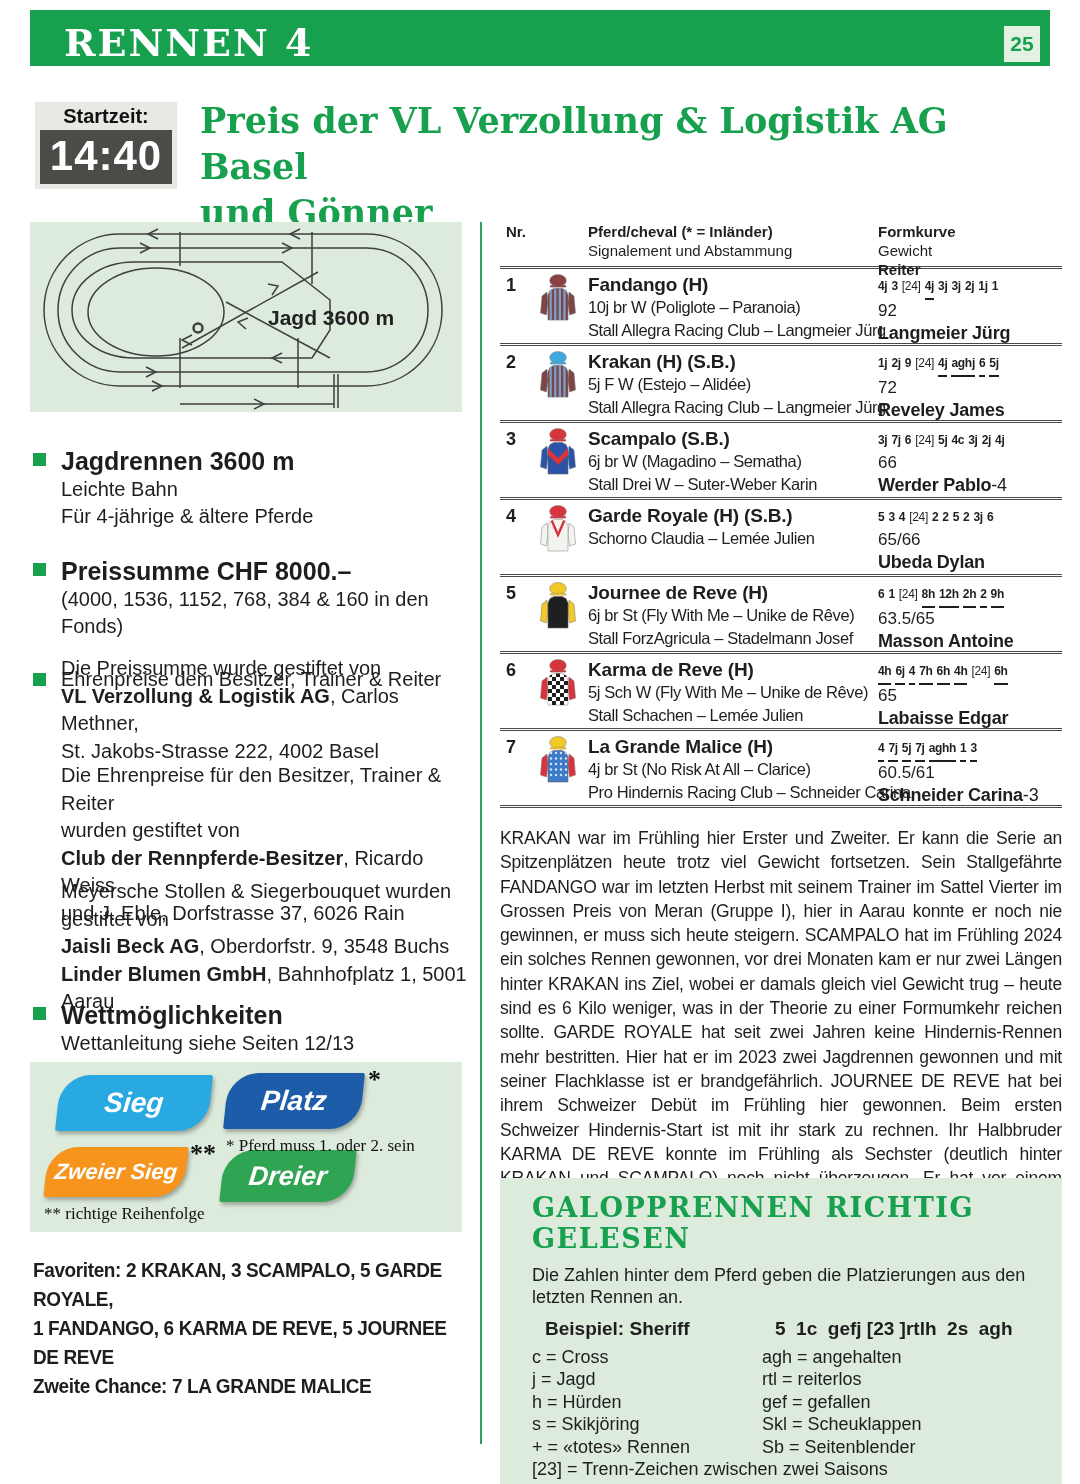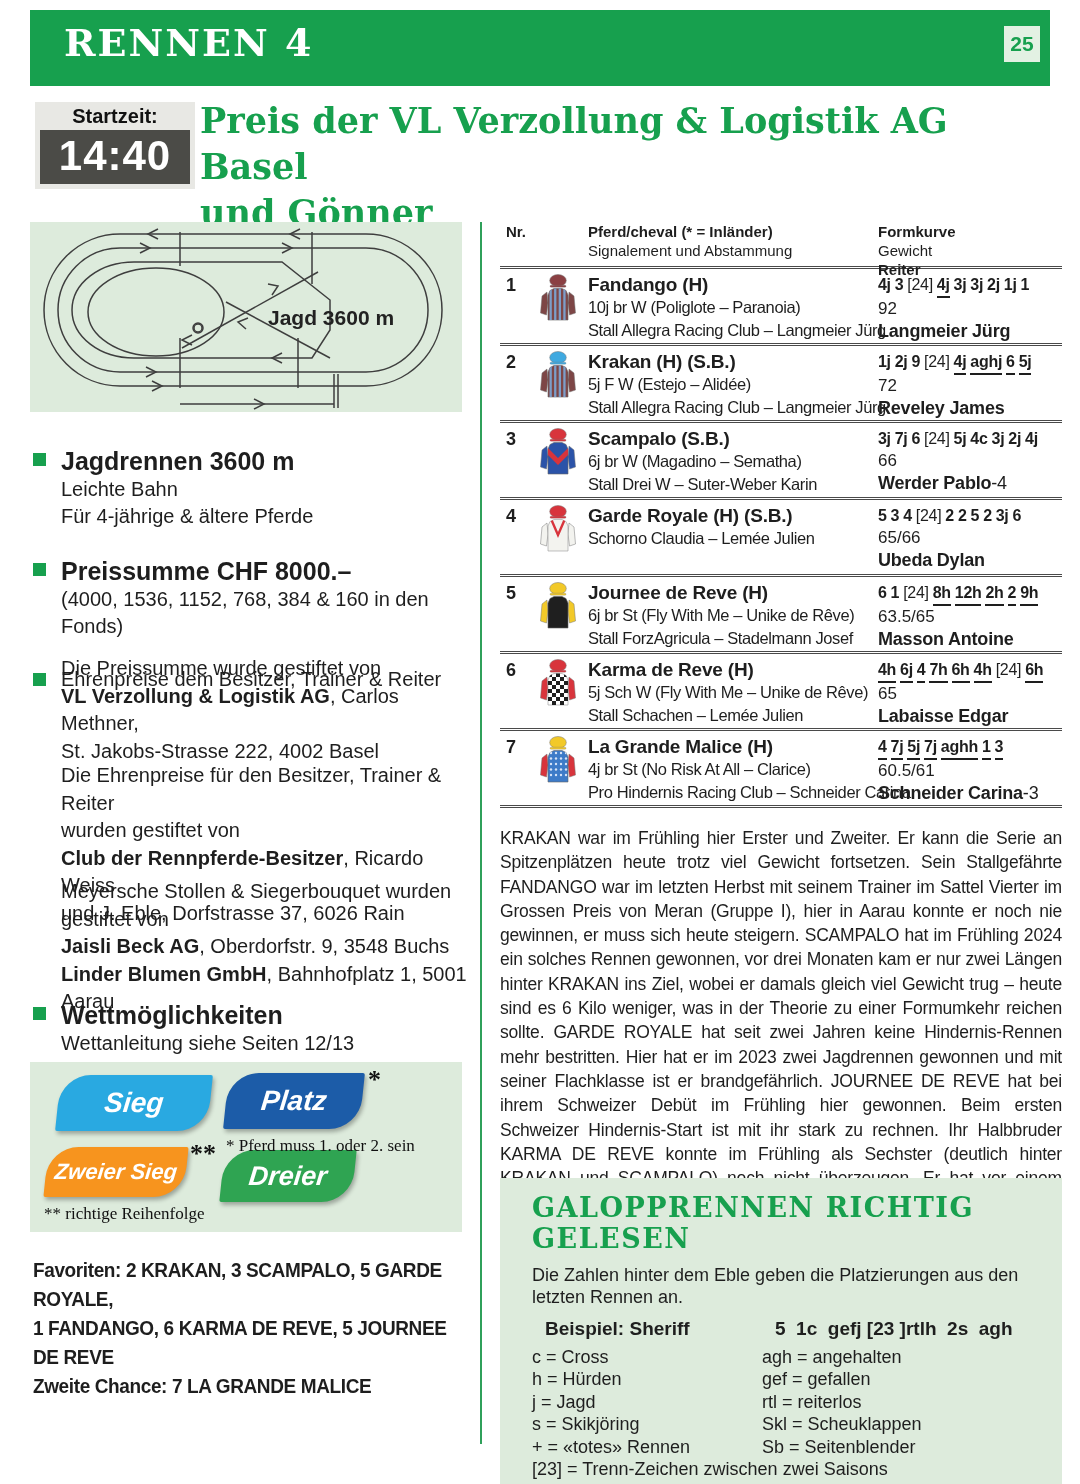--- a/index.html
+++ b/index.html
@@ -1,28 +1,28 @@
 <!DOCTYPE html>
 <html><head>
 <meta charset="utf-8">
 <style>
   html,body{margin:0;padding:0;background:#fff;}
   #page{position:relative;width:1080px;height:1484px;background:#fff;overflow:hidden;
         font-family:"Liberation Sans",sans-serif;color:#1e1e1e;}
   .slab{font-family:"DejaVu Serif",serif;}
 
   
-  #race-bar{position:absolute;left:30px;top:10px;width:1020px;height:76px;background:#17A04E;}
+  #race-bar{position:absolute;left:30px;top:10px;width:1020px;height:56px;background:#17A04E;}
   #race-bar .race-name{position:absolute;left:34px;top:10px;color:#fff;font-weight:bold;
         font-size:38px;letter-spacing:2px;}
   #page-badge{position:absolute;right:10px;top:16px;width:36px;height:36px;background:#E3F1E3;
         color:#17A04E;font-weight:bold;font-size:21px;display:flex;align-items:center;justify-content:center;}
 
   
-  #start-box{position:absolute;left:35px;top:102px;width:160px;background:#E8E8E4;padding-bottom:5px;}
+  #start-box{position:absolute;left:35px;top:102px;width:142px;background:#E8E8E4;padding-bottom:5px;}
   #start-box .lbl{text-align:center;font-weight:bold;font-size:20px;padding:3px 0 2px 0;color:#111;}
   #start-box .time{margin:0 5px;background:#4B4B47;color:#fff;font-weight:bold;font-size:42px;
         text-align:center;padding:2px 0 4px 0;letter-spacing:1px;}
 
   #race-title{position:absolute;left:200px;top:98px;width:840px;color:#17A04E;font-weight:bold;
         font-size:35px;line-height:46px;}
 
   
   #track-panel{position:absolute;left:30px;top:222px;width:432px;height:190px;background:#DDEBDC;}
   #track-panel .track-label{position:absolute;left:238px;top:84px;font-weight:bold;font-size:21px;color:#222;}
@@ -65,21 +65,21 @@
   .thead .rgt{position:absolute;left:378px;top:0;}
   .b{font-weight:bold;}
   .t-row{position:relative;height:74px;border-bottom:3px double #4a4a4a;}
   .t-row .nr{position:absolute;left:6px;top:6px;font-weight:bold;font-size:18px;}
   .t-row .silk{position:absolute;left:38px;top:4px;width:40px;height:50px;}
   .t-row .mid{position:absolute;left:88px;top:4px;width:292px;}
   .t-row .hname{font-weight:bold;font-size:19px;line-height:23px;white-space:nowrap;letter-spacing:-0.2px;}
   .t-row .hline{font-size:16.5px;line-height:22.5px;white-space:nowrap;letter-spacing:-0.4px;}
   .t-row .rgt{position:absolute;left:378px;top:4px;width:184px;}
   .form{white-space:nowrap;line-height:23px;}
-  .tok{font-weight:bold;font-size:16px;letter-spacing:-0.3px;margin-right:4px;display:inline-block;}
+  .tok{font-weight:bold;font-size:12px;letter-spacing:-0.3px;margin-right:4px;display:inline-block;}
   .tok.u{border-bottom:2px solid #1e1e1e;}
   .tok.br{font-weight:normal;}
   .weight{font-size:17px;line-height:22px;}
   .rider{font-size:18px;line-height:23px;white-space:nowrap;letter-spacing:-0.2px;}
   .rider b{letter-spacing:-0.2px;}
 
   #analysis{position:absolute;left:500px;top:826px;width:562px;font-size:17.5px;line-height:24.3px;
         text-align:justify;letter-spacing:-0.2px;}
 
   
@@ -448,28 +448,28 @@
             <div class="rider"><b>Schneider Carina</b><span>-3</span></div>
           </div>
         </div>
       </div>
   </div>
 
   <div id="analysis">KRAKAN war im Frühling hier Erster und Zweiter. Er kann die Serie an Spitzenplätzen heute trotz viel Gewicht fortsetzen. Sein Stallgefährte FANDANGO war im letzten Herbst mit seinem Trainer im Sattel Vierter im Grossen Preis von Meran (Gruppe I), hier in Aarau konnte er noch nie gewinnen, er muss sich heute steigern. SCAMPALO hat im Frühling 2024 ein solches Rennen gewonnen, vor drei Monaten kam er nur zwei Längen hinter KRAKAN ins Ziel, wobei er damals gleich viel Gewicht trug – heute sind es 6 Kilo weniger, was in der Theorie zu einer Formumkehr reichen sollte. GARDE ROYALE hat seit zwei Jahren keine Hindernis-Rennen mehr bestritten. Hier hat er im 2023 zwei Jagdrennen gewonnen und mit seiner Flachklasse ist er brandgefährlich. JOURNEE DE REVE hat bei ihrem Schweizer Debüt im Frühling hier gewonnen. Beim ersten Schweizer Hindernis-Start ist mit ihr stark zu rechnen. Ihr Halbbruder KARMA DE REVE konnte im Frühling als Sechster (deutlich hinter KRAKAN und SCAMPALO) noch nicht überzeugen. Er hat vor einem Monat in Vittel einen Aufbaustart absolviert und wurde dabei guter Vierter. LA GRANDE MALICE läuft erstmals in der Schweiz. Nach einer Pause dürfte sie dieses Rennen noch brauchen.</div>
 
   <div id="legend-panel">
     <div id="legend-title" class="slab">GALOPPRENNEN RICHTIG GELESEN</div>
-    <div id="legend-intro">Die Zahlen hinter dem Eble geben die Platzierungen aus den letzten Rennen an.</div>
+    <div id="legend-intro">Die Zahlen hinter dem Pferd geben die Platzierungen aus den letzten Rennen an.</div>
     <div id="legend-example">
       <span>Beispiel: Sheriff</span>
       <span class="val">5  1c  gefj [23 ]rtlh  2s  agh</span>
     </div>
     <div class="legend-grid" id="legend-grid">
         <div class="legend-line"><span>c = Cross</span><span class="rcol">agh = angehalten</span></div>
+        <div class="legend-line"><span>j = Jagd</span><span class="rcol">rtl = reiterlos</span></div>
         <div class="legend-line"><span>h = Hürden</span><span class="rcol">gef = gefallen</span></div>
-        <div class="legend-line"><span>j = Jagd</span><span class="rcol">rtl = reiterlos</span></div>
         <div class="legend-line"><span>s = Skikjöring</span><span class="rcol">Skl = Scheuklappen</span></div>
         <div class="legend-line"><span>+ = «totes» Rennen</span><span class="rcol">Sb = Seitenblender</span></div>
         <div id="legend-footer">[23] = Trenn-Zeichen zwischen zwei Saisons</div>
       </div>
   </div>
 
 </div>
 
 </body></html>

